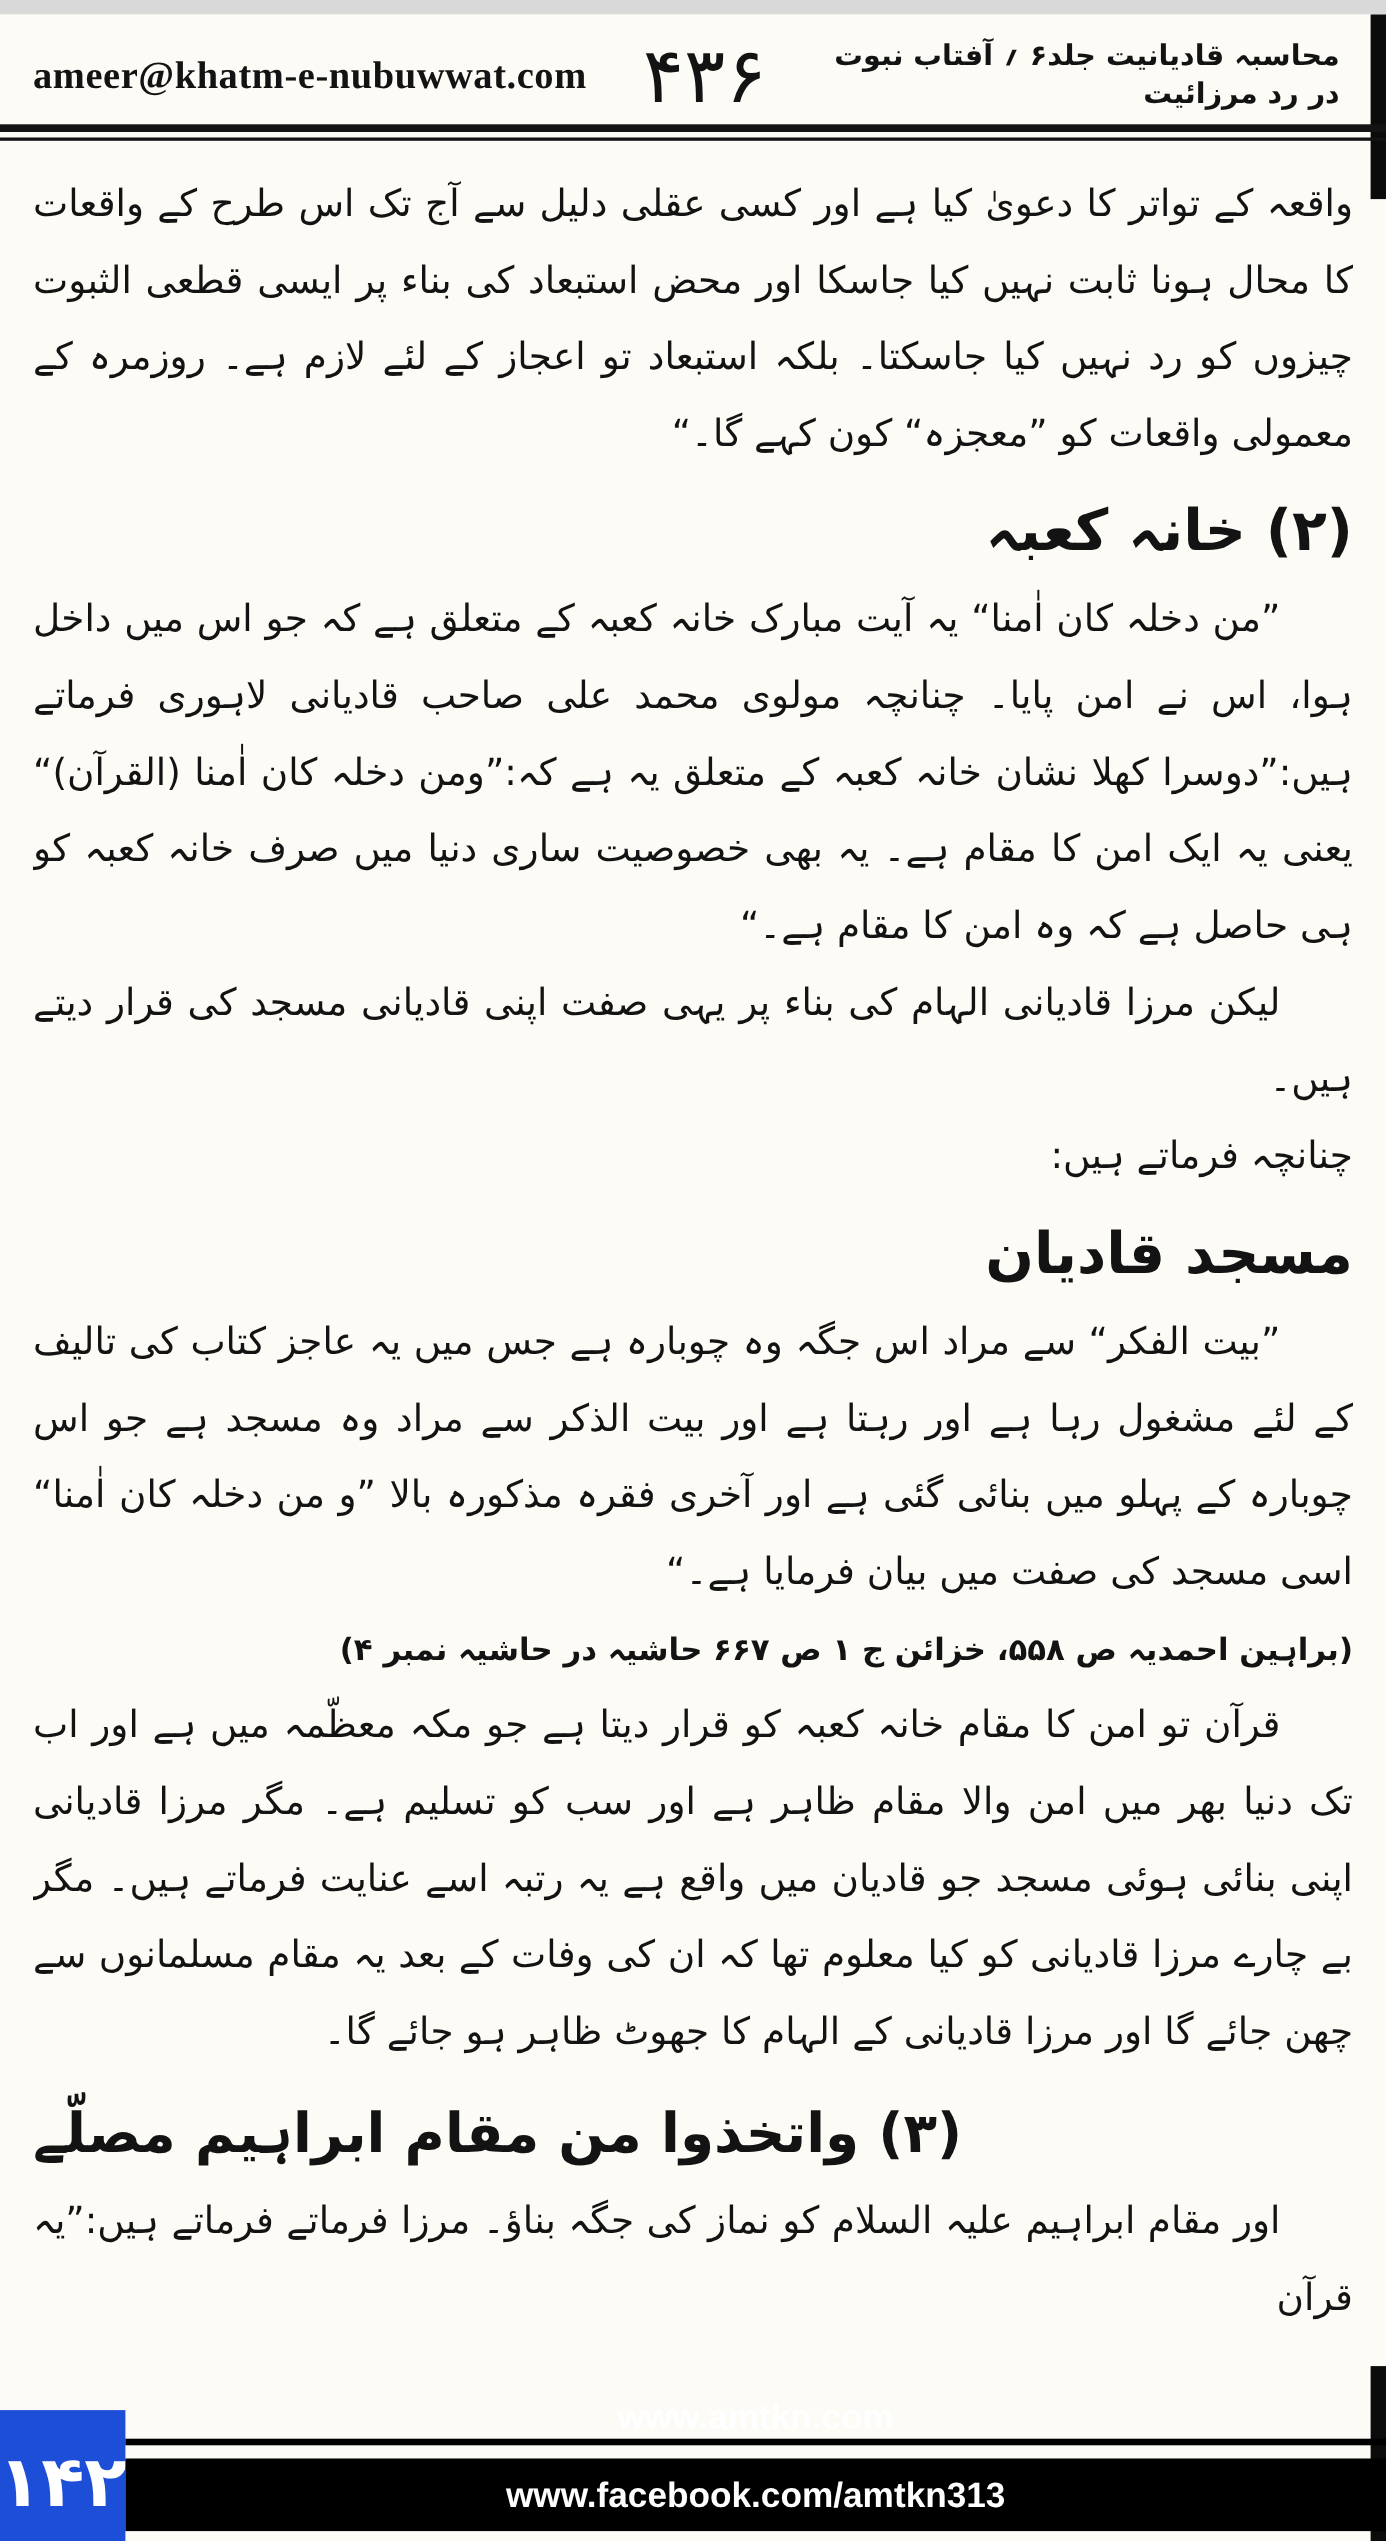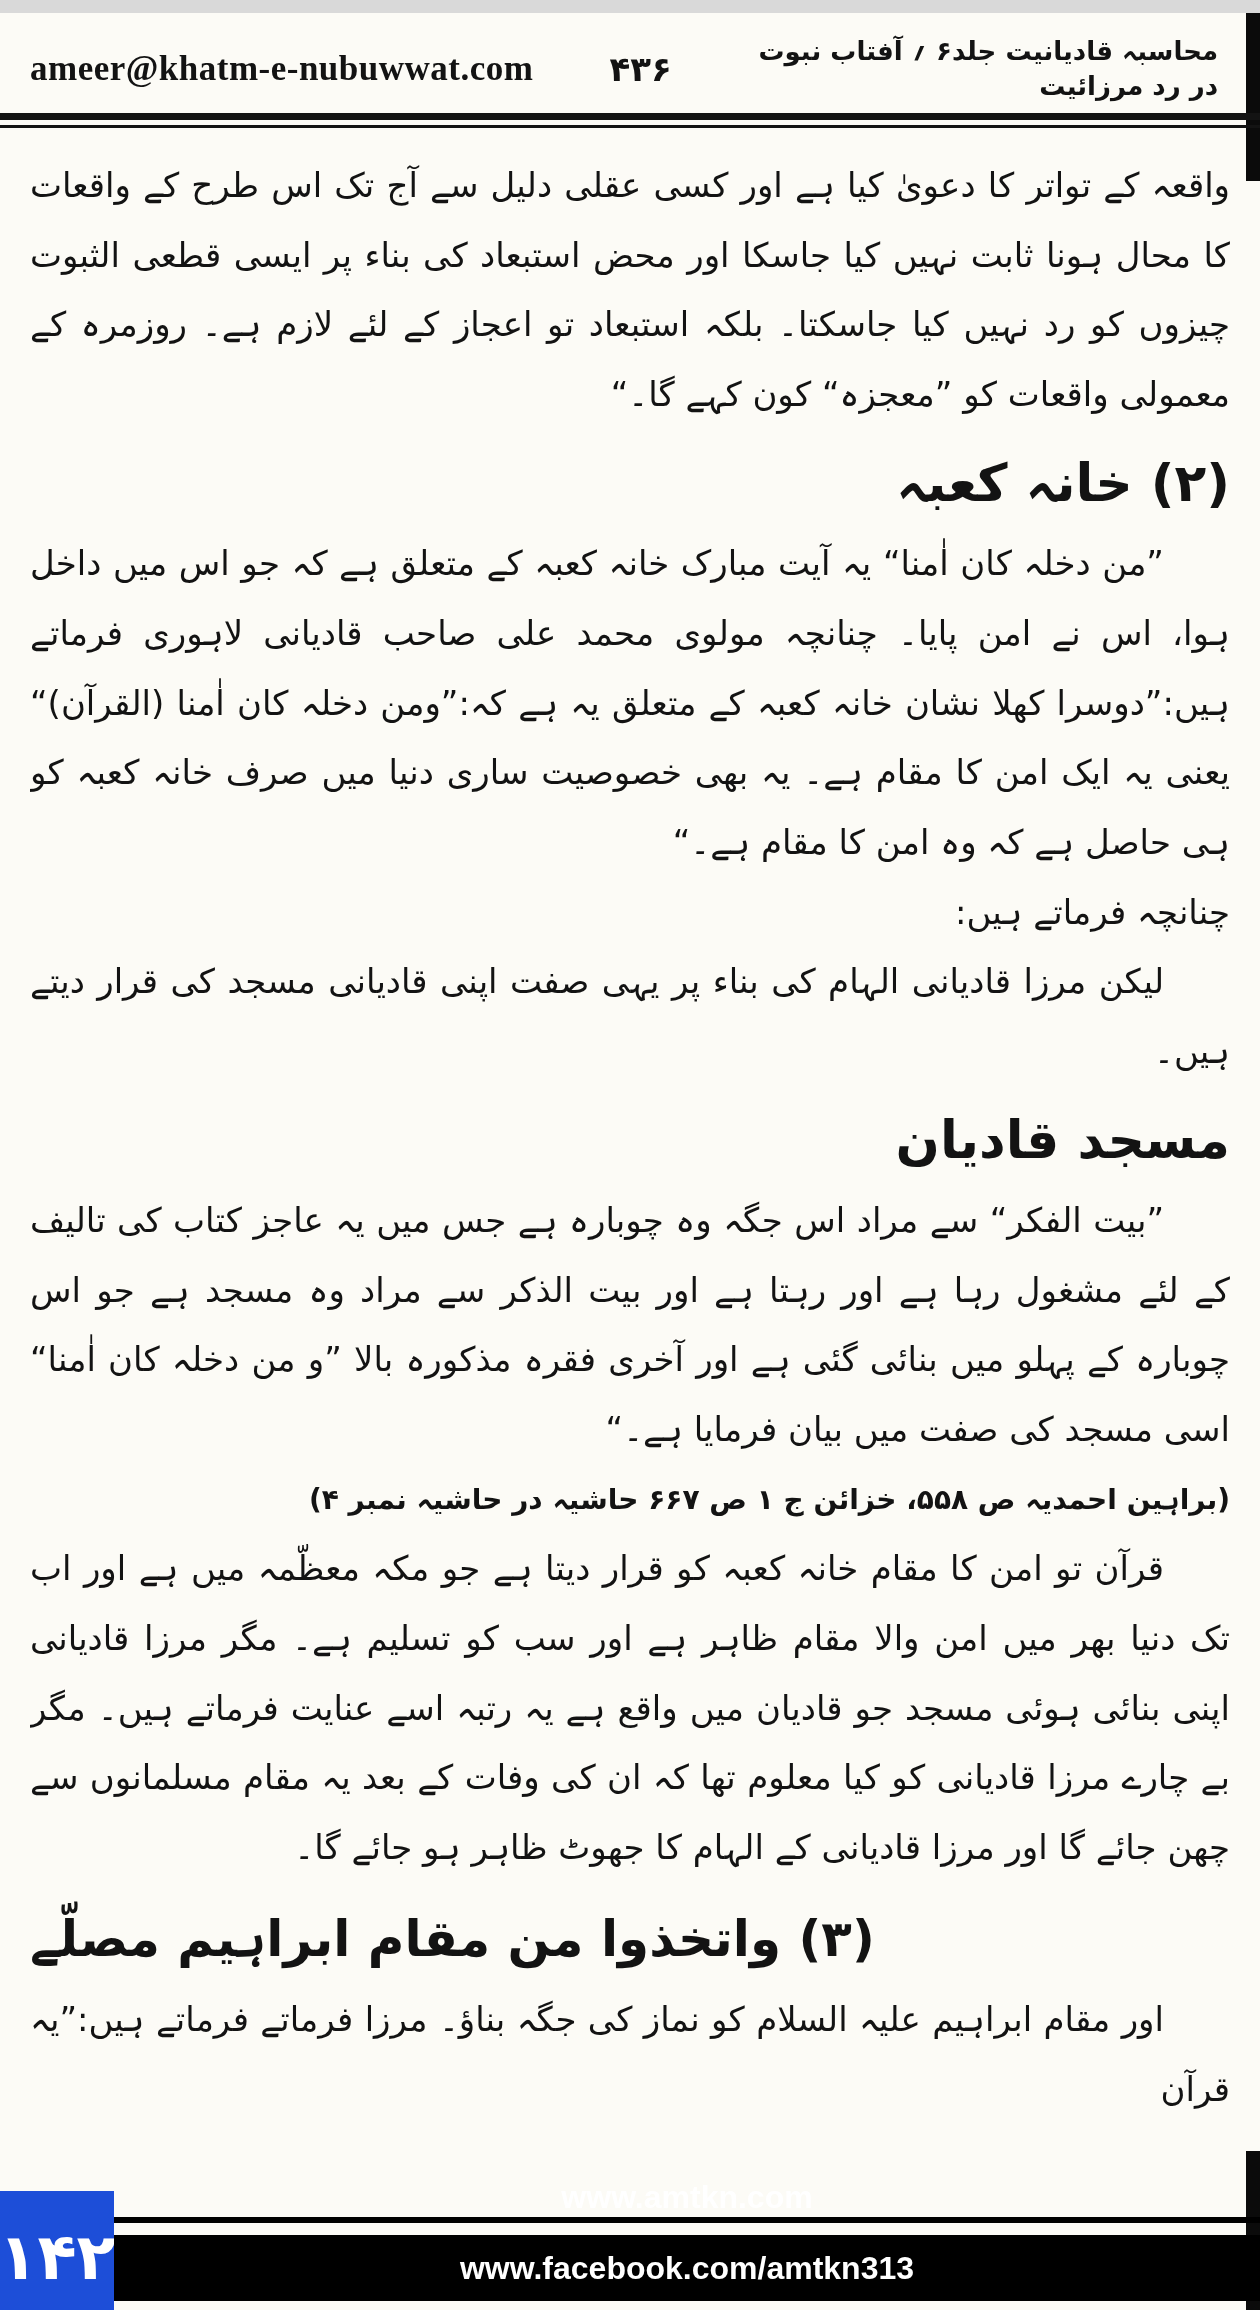--- a/index.html
+++ b/index.html
@@ -33,22 +33,22 @@
   }
   .email {
     font-family: "Liberation Serif", serif;
     font-weight: 700;
     font-size: 35px;
     letter-spacing: 0.5px;
     white-space: nowrap;
   }
   .header-pagenum {
     font-family: "DejaVu Sans", sans-serif;
-    font-weight: 700;
-    font-size: 34px;
+    font-weight: 400;
+    font-size: 70px;
     line-height: 1;
   }
   .header-title {
     direction: rtl;
     text-align: right;
     font-weight: 700;
     font-size: 26px;
     line-height: 1.35;
     max-width: 470px;
   }
@@ -150,22 +150,22 @@
     <div class="thick"></div>
     <div class="thin"></div>
   </div>
 
   <main class="main" dir="rtl">
     <p class="para">واقعہ کے تواتر کا دعویٰ کیا ہے اور کسی عقلی دلیل سے آج تک اس طرح کے واقعات کا محال ہونا ثابت نہیں کیا جاسکا اور محض استبعاد کی بناء پر ایسی قطعی الثبوت چیزوں کو رد نہیں کیا جاسکتا۔ بلکہ استبعاد تو اعجاز کے لئے لازم ہے۔ روزمرہ کے معمولی واقعات کو ”معجزہ“ کون کہے گا۔“</p>
 
     <h2 class="h-right">(۲) خانہ کعبہ</h2>
     <p class="para indent">”من دخلہ کان اٰمنا“ یہ آیت مبارک خانہ کعبہ کے متعلق ہے کہ جو اس میں داخل ہوا، اس نے امن پایا۔ چنانچہ مولوی محمد علی صاحب قادیانی لاہوری فرماتے ہیں:”دوسرا کھلا نشان خانہ کعبہ کے متعلق یہ ہے کہ:”ومن دخلہ کان اٰمنا (القرآن)“ یعنی یہ ایک امن کا مقام ہے۔ یہ بھی خصوصیت ساری دنیا میں صرف خانہ کعبہ کو ہی حاصل ہے کہ وہ امن کا مقام ہے۔“</p>
 
+    <p class="para indent">لیکن مرزا قادیانی الہام کی بناء پر یہی صفت اپنی قادیانی مسجد کی قرار دیتے ہیں۔</p>
     <p class="para">چنانچہ فرماتے ہیں:</p>
-    <p class="para indent">لیکن مرزا قادیانی الہام کی بناء پر یہی صفت اپنی قادیانی مسجد کی قرار دیتے ہیں۔</p>
 
     <h2 class="h-right">مسجد قادیان</h2>
     <p class="para indent">”بیت الفکر“ سے مراد اس جگہ وہ چوبارہ ہے جس میں یہ عاجز کتاب کی تالیف کے لئے مشغول رہا ہے اور رہتا ہے اور بیت الذکر سے مراد وہ مسجد ہے جو اس چوبارہ کے پہلو میں بنائی گئی ہے اور آخری فقرہ مذکورہ بالا ”و من دخلہ کان اٰمنا“ اسی مسجد کی صفت میں بیان فرمایا ہے۔“</p>
     <p class="citation">(براہین احمدیہ ص ۵۵۸، خزائن ج ۱ ص ۶۶۷ حاشیہ در حاشیہ نمبر ۴)</p>
 
     <p class="para indent">قرآن تو امن کا مقام خانہ کعبہ کو قرار دیتا ہے جو مکہ معظّمہ میں ہے اور اب تک دنیا بھر میں امن والا مقام ظاہر ہے اور سب کو تسلیم ہے۔ مگر مرزا قادیانی اپنی بنائی ہوئی مسجد جو قادیان میں واقع ہے یہ رتبہ اسے عنایت فرماتے ہیں۔ مگر بے چارے مرزا قادیانی کو کیا معلوم تھا کہ ان کی وفات کے بعد یہ مقام مسلمانوں سے چھن جائے گا اور مرزا قادیانی کے الہام کا جھوٹ ظاہر ہو جائے گا۔</p>
 
     <h2 class="h-center">(۳) واتخذوا من مقام ابراہیم مصلّے</h2>
     <p class="para indent">اور مقام ابراہیم علیہ السلام کو نماز کی جگہ بناؤ۔ مرزا فرماتے فرماتے ہیں:”یہ قرآن</p>
   </main>

